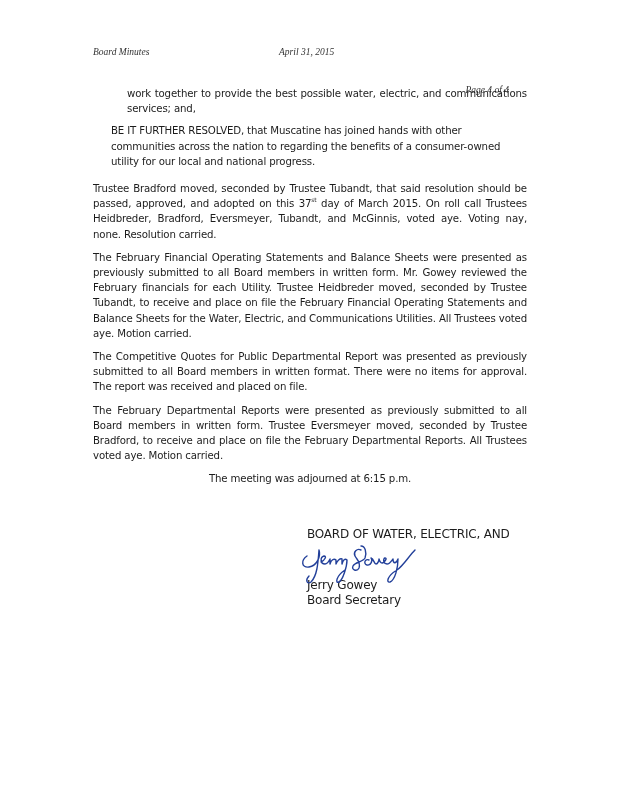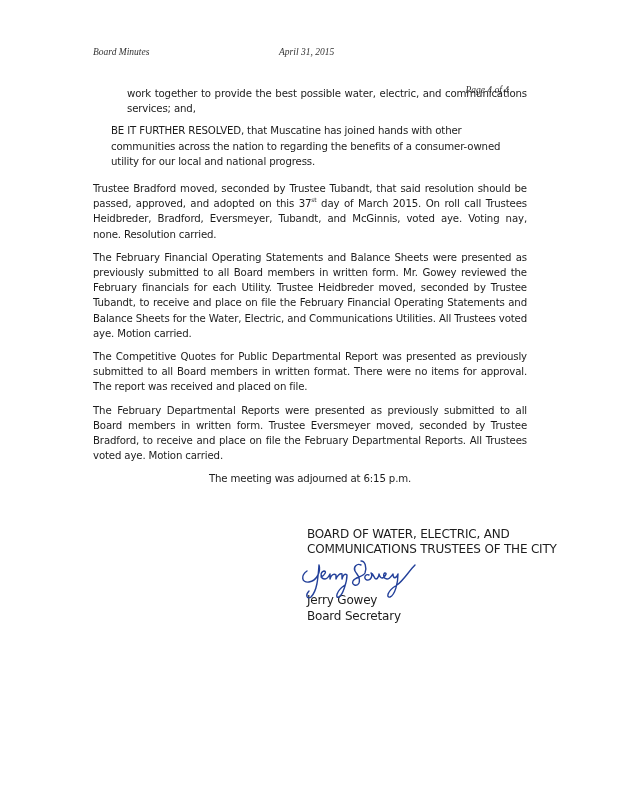--- a/index.html
+++ b/index.html
@@ -100,21 +100,20 @@
 
   <p>The February Financial Operating Statements and Balance Sheets were presented as previously submitted to all Board members in written form. Mr. Gowey reviewed the February financials for each Utility. Trustee Heidbreder moved, seconded by Trustee Tubandt, to receive and place on file the February Financial Operating Statements and Balance Sheets for the Water, Electric, and Communications Utilities. All Trustees voted aye. Motion carried.</p>
   <p>The Competitive Quotes for Public Departmental Report was presented as previously submitted to all Board members in written format. There were no items for approval. The report was received and placed on file.</p>
   <p>The February Departmental Reports were presented as previously submitted to all Board members in written form. Trustee Eversmeyer moved, seconded by Trustee Bradford, to receive and place on file the February Departmental Reports. All Trustees voted aye. Motion carried.</p>
   <p class="left">The meeting was adjourned at 6:15 p.m.</p>
 </div>
 
 <div class="signature-block">
   <div class="sig-org">
     <div>BOARD OF WATER, ELECTRIC, AND</div>
-    <div>COMMUNICATIONS TRUSTEES OF THE CITY</div>
   </div>
   <div class="sig-graphic">
     <svg width="130" height="46" viewBox="0 0 130 46">
       <g fill="none" stroke-width="1.4" stroke-linecap="round" stroke-linejoin="round" class="ink" stroke="#23409a">
 
         <path d="M8 16 C 2 20, 2 28, 10 27 C 18 26, 22 16, 20 10 C 19 24, 18 36, 12 42 C 8 45, 6 40, 10 36"></path>
 
         <path d="M22 22 C 26 20, 28 16, 25 16 C 21 17, 21 24, 26 24 C 28 24, 30 21, 31 19 L 31 24 C 32 20, 35 18, 37 20 L 37 24 C 38 21, 41 18, 43 19 L 43 24 C 44 20, 46 18, 48 20 C 48 26, 44 40, 40 42 C 36 44, 37 36, 46 30"></path>
 
         <path d="M62 10 C 58 8, 54 12, 56 16 C 58 20, 62 22, 60 28 C 58 32, 52 30, 54 26 C 56 22, 64 22, 66 18 C 68 12, 66 6, 62 6"></path>

